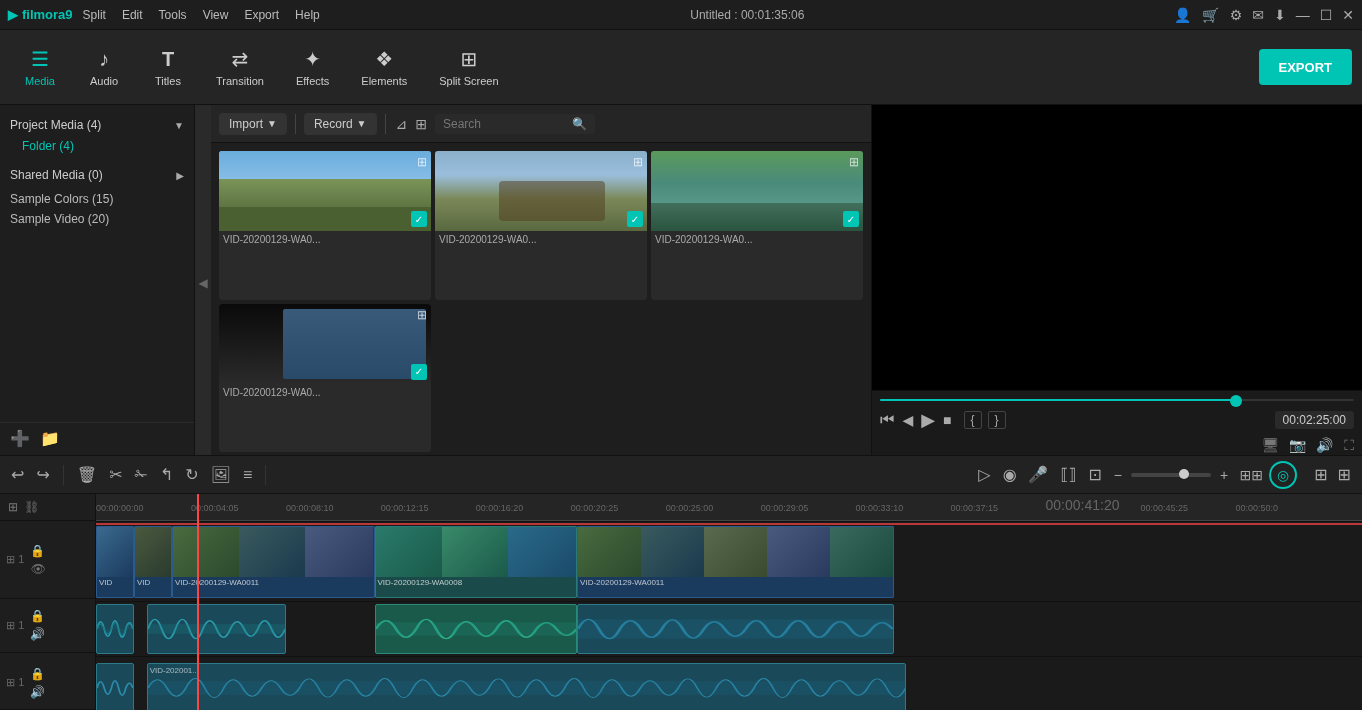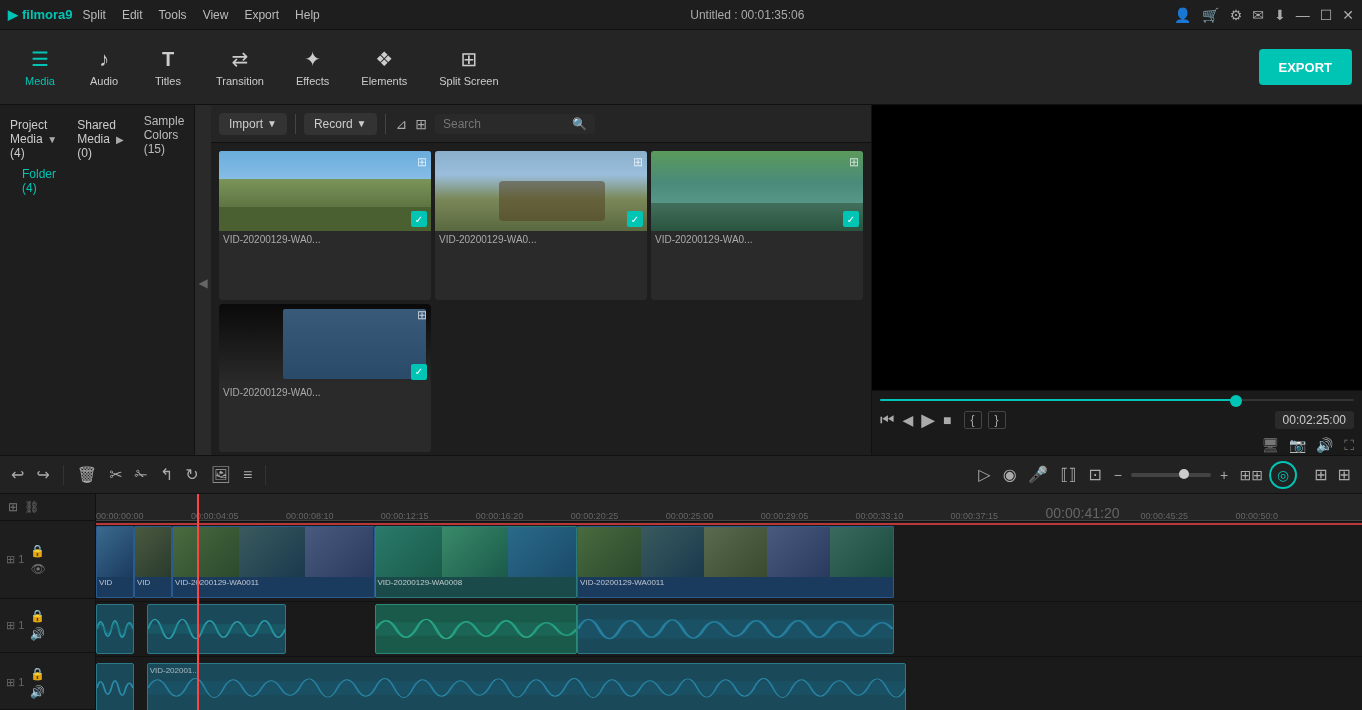--- a/index.html
+++ b/index.html
@@ -20,21 +20,21 @@
     .toolbar-btn { display: flex; flex-direction: column; align-items: center; justify-content: center; gap: 4px; padding: 6px 14px; border-radius: 4px; cursor: pointer; color: #ccc; min-width: 60px; }
     .toolbar-btn.active { color: #00c4b4; }
     .toolbar-btn .tb-icon { font-size: 20px; }
     .toolbar-btn .tb-label { font-size: 11px; }
     #export-btn { margin-left: auto; background: #00c4b4; color: #fff; border: none; padding: 8px 20px; border-radius: 4px; font-size: 13px; font-weight: bold; cursor: pointer; height: 36px; }
 
     
     #main { display: flex; height: calc(710px - 30px - 75px); }
 
     
-    #left-panel { width: 195px; background: #1e1e1e; border-right: 1px solid #111; display: flex; flex-direction: row; padding: 6px 0; }
+    #left-panel { width: 195px; background: #1e1e1e; border-right: 1px solid #111; display: flex; flex-direction: column; padding: 6px 0; }
     .left-section { padding: 4px 10px; }
     .left-section-header { display: flex; align-items: center; justify-content: space-between; cursor: pointer; padding: 3px 0; }
     .left-section-header span { color: #ccc; font-size: 12px; }
     .left-section-header .arrow { font-size: 10px; color: #aaa; }
     .left-sub { padding: 2px 0 2px 12px; }
     .left-sub-item { color: #00c4b4; font-size: 12px; padding: 2px 0; cursor: pointer; }
     .left-item { color: #bbb; font-size: 12px; padding: 3px 10px; cursor: pointer; }
     #panel-bottom { display: flex; align-items: center; gap: 10px; padding: 6px 10px; margin-top: auto; border-top: 1px solid #2a2a2a; }
     #panel-bottom span { font-size: 16px; color: #777; cursor: pointer; }
     #collapse-arrow { width: 16px; background: #2a2a2a; display: flex; align-items: center; justify-content: center; color: #666; cursor: pointer; font-size: 12px; flex-shrink: 0; align-self: stretch; }
@@ -370,21 +370,21 @@
           <span class="tl-icon">🔒</span>
           <span class="tl-icon">🔊</span>
         </div>
       </div>
     </div>
 
     <div id="timeline-ruler-and-tracks" style="position:relative;flex:1;overflow-x:hidden;">
 
       <div id="playhead-line" style="position:absolute;top:0;bottom:0;left:8%;width:2px;background:#ff4444;z-index:20;"></div>
 
-      <div id="timeline-ruler" style="height:28px;background:#252525;border-bottom:1px solid #111;display:flex;align-items:flex-end;padding-bottom:0;overflow:hidden;position:relative;">
+      <div id="timeline-ruler" style="height:28px;background:#252525;border-bottom:1px solid #111;display:flex;align-items:flex-end;padding-bottom:8px;overflow:hidden;position:relative;">
         <div style="position:absolute;bottom:0;left:0;right:0;height:1px;background:#444;"></div>
 
         <span style="position:absolute;left:0%;font-size:9px;color:#666;">00:00:00:00</span>
         <span style="position:absolute;left:7.5%;font-size:9px;color:#666;">00:00:04:05</span>
         <span style="position:absolute;left:15%;font-size:9px;color:#666;">00:00:08:10</span>
         <span style="position:absolute;left:22.5%;font-size:9px;color:#666;">00:00:12:15</span>
         <span style="position:absolute;left:30%;font-size:9px;color:#666;">00:00:16:20</span>
         <span style="position:absolute;left:37.5%;font-size:9px;color:#666;">00:00:20:25</span>
         <span style="position:absolute;left:45%;font-size:9px;color:#666;">00:00:25:00</span>
         <span style="position:absolute;left:52.5%;font-size:9px;color:#666;">00:00:29:05</span>

